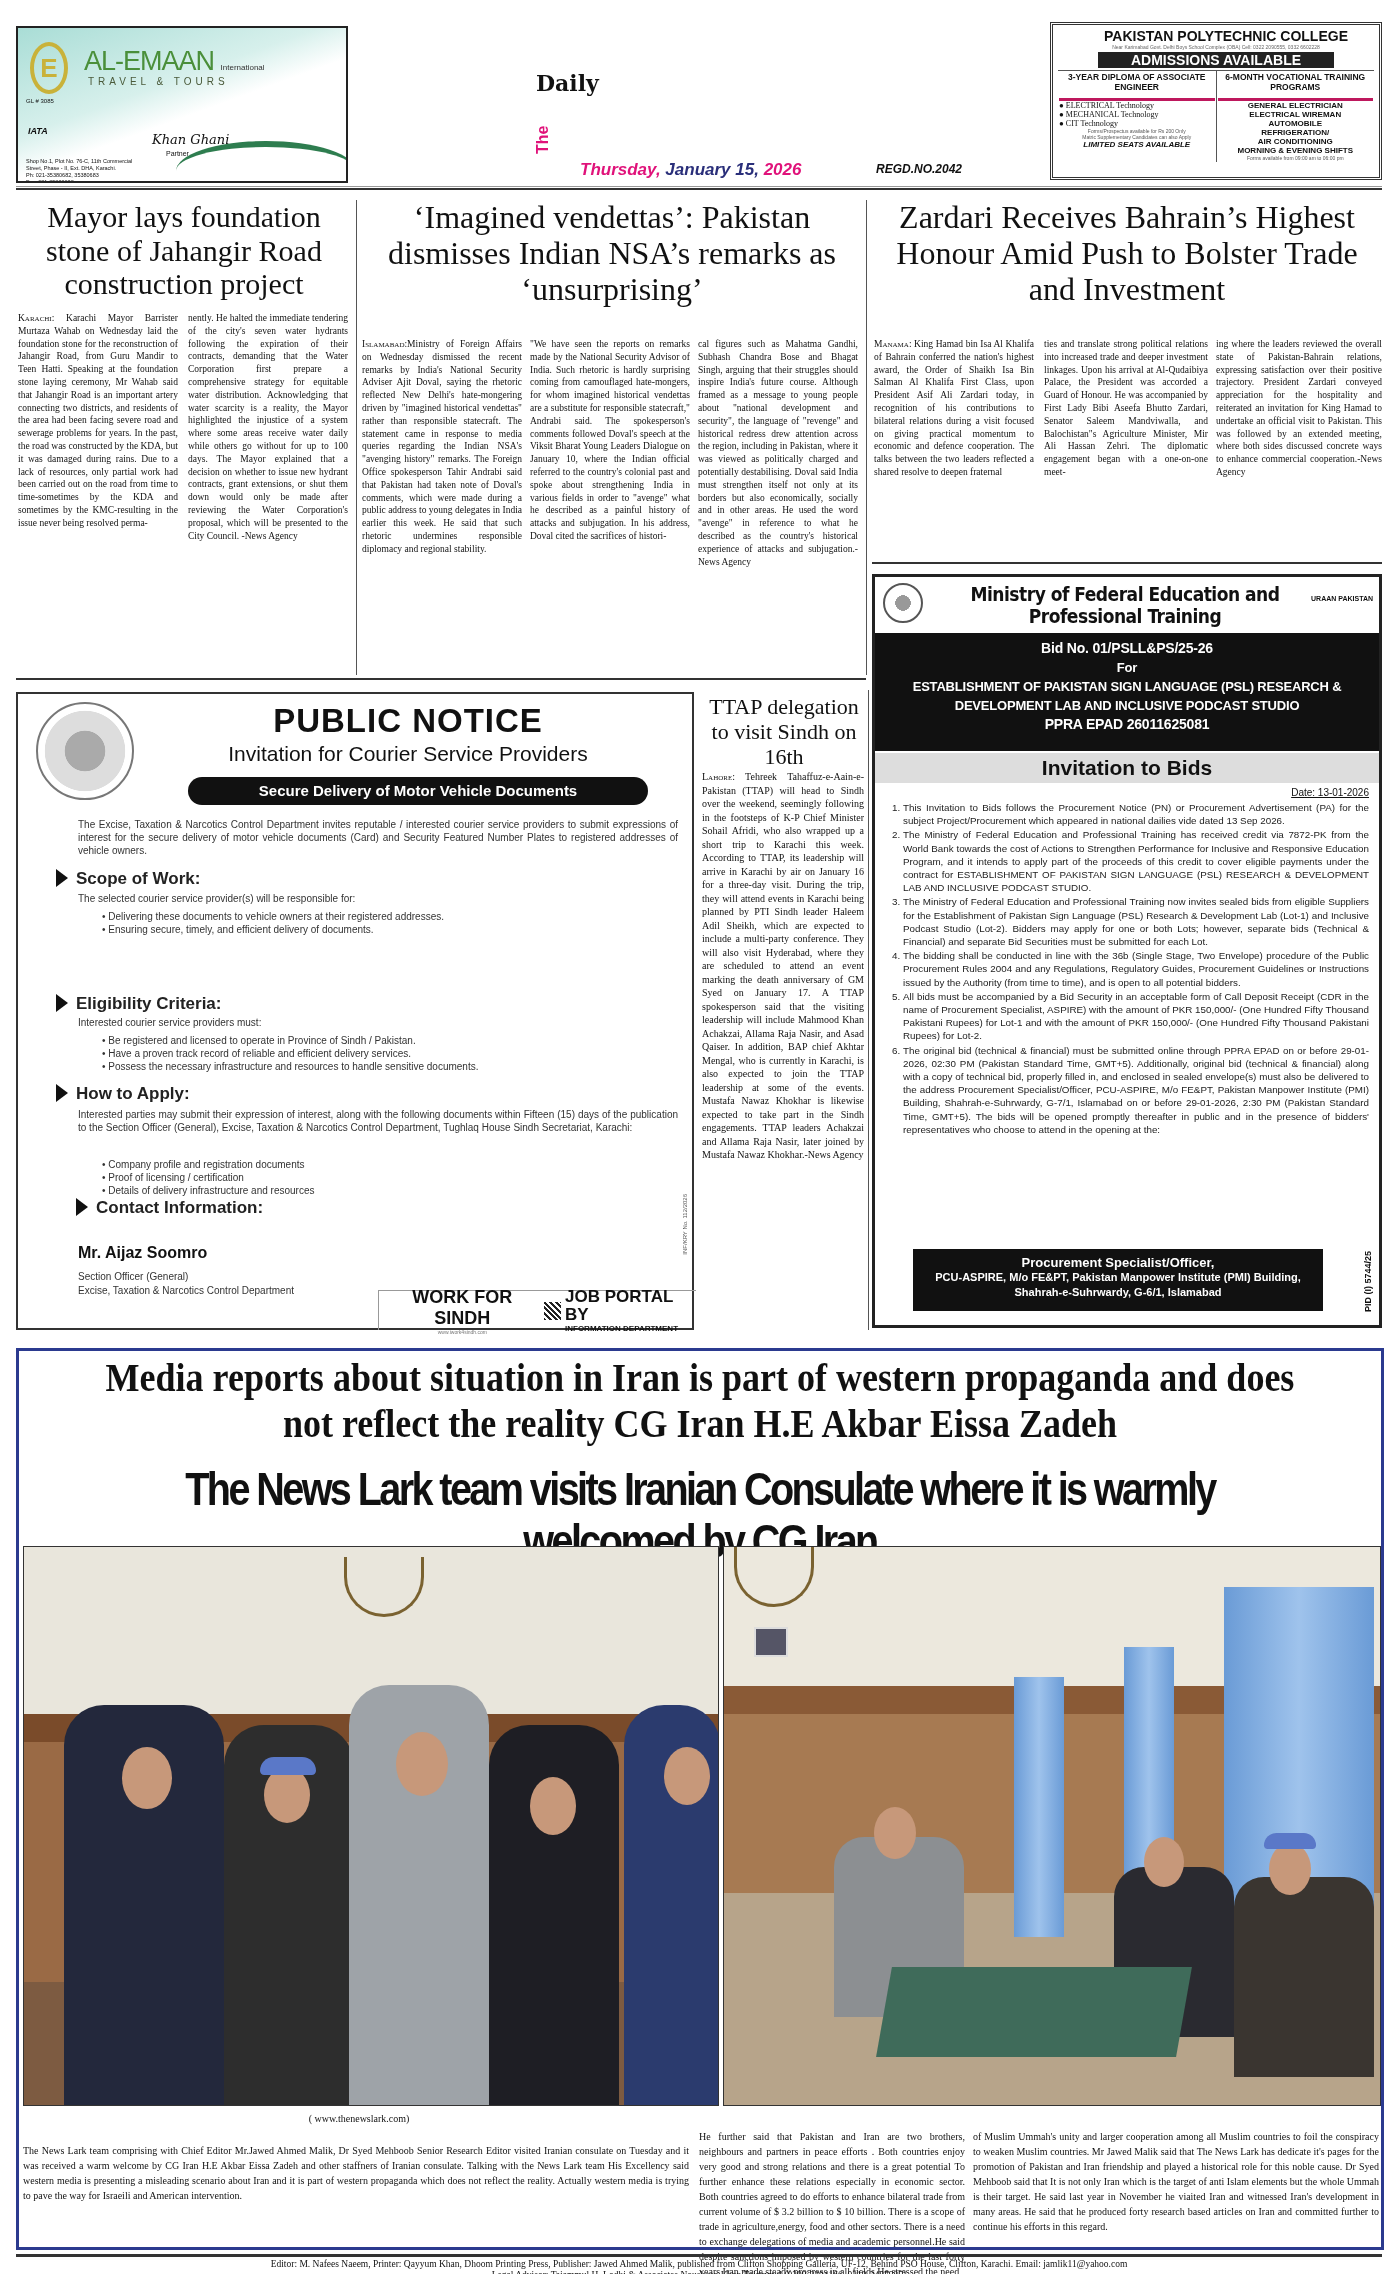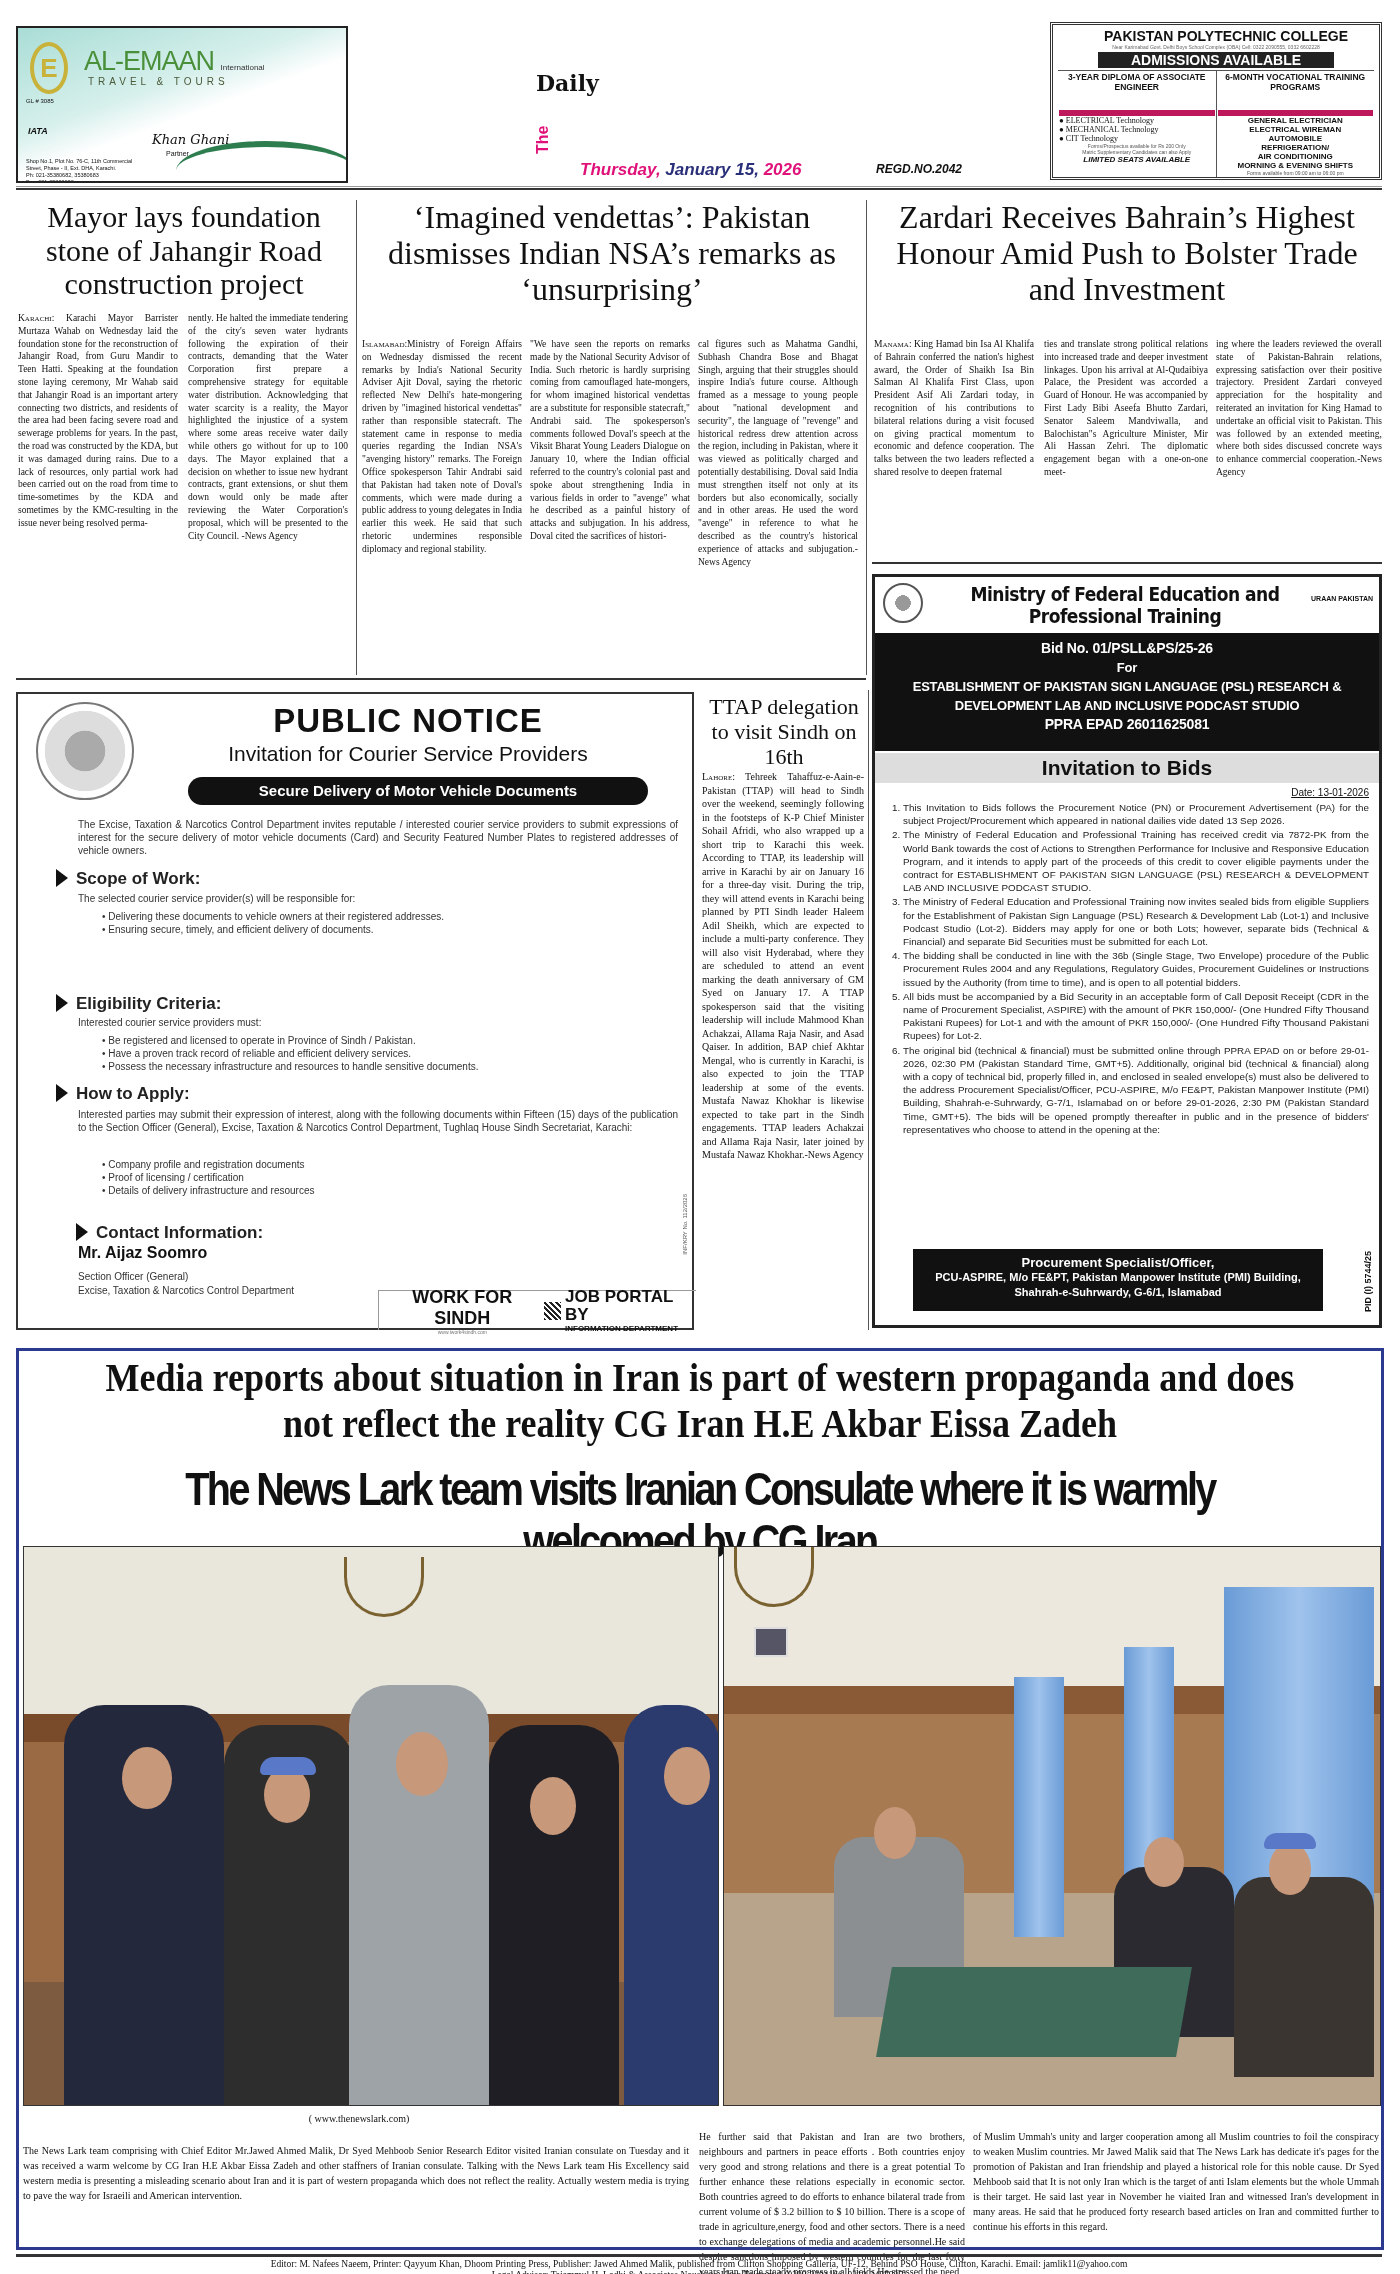--- a/index.html
+++ b/index.html
@@ -29,21 +29,21 @@
   .masthead .date .yr { color:#e0127a; }
   .regd { left: 876px; top: 162px; font-family:"Liberation Sans", sans-serif; font-weight:bold; font-style:italic; font-size:12px; }
 
   .ad-poly { left: 1050px; top: 22px; width: 332px; height: 158px; border: 3px double #333; font-family:"Liberation Sans", sans-serif; padding: 3px 5px; background:#fff; }
   .ad-poly .t1 { font-size:14px; font-weight:bold; text-align:center; margin-left:20px; }
   .ad-poly .t2 { font-size:5px; color:#666; text-align:center; }
   .ad-poly .t3 { background:#222; color:#fff; font-weight:bold; font-size:14px; text-align:center; margin:2px 40px; }
   .ad-poly .cols { display:flex; border-top:1px solid #555; margin-top:2px; }
   .ad-poly .col { flex:1; font-size:8px; text-align:center; padding:1px; }
   .ad-poly .col + .col { border-left:1px solid #555; }
-  .ad-poly .hd { font-weight:bold; font-size:8.5px; border-bottom:6px solid #be185d; padding-bottom:18px; }
+  .ad-poly .hd { font-weight:bold; font-size:8.5px; border-bottom:3px solid #be185d; padding-bottom:6px; }
   .ad-poly .li { font-family:"Liberation Serif", serif; font-size:8px; text-align:left; }
   .ad-poly .small { font-size:5px; color:#555; }
   .ad-poly .bold { font-weight:bold; font-size:8px; }
 
   .rule { left: 16px; width: 1366px; height: 4px; background: linear-gradient(#999 0 1px, transparent 1px 2px, #333 2px 4px); }
 
   
   h1.hl { position:absolute; font-family:"Liberation Serif", serif; font-weight:normal; text-align:center; color:#111; line-height:1.12; }
   .body-col { position:absolute; font-size:9.5px; line-height:12.8px; text-align: justify; hyphens: auto; }
   .body-col .dateline { font-variant: small-caps; }
@@ -210,21 +210,21 @@
   </ul>
 
   <div class="sec" style="top:390px;">How to Apply:</div>
   <div class="txt" style="top:414px;">Interested parties may submit their expression of interest, along with the following documents within Fifteen (15) days of the publication to the Section Officer (General), Excise, Taxation &amp; Narcotics Control Department, Tughlaq House Sindh Secretariat, Karachi:</div>
   <ul style="top:464px;">
     <li>Company profile and registration documents</li>
     <li>Proof of licensing / certification</li>
     <li>Details of delivery infrastructure and resources</li>
   </ul>
 
-  <div class="sec" style="top:529px;padding-left:20px;">Contact Information:</div>
+  <div class="sec" style="top:504px;padding-left:20px;">Contact Information:</div>
   <div class="txt" style="top:552px; font-size:16px; font-weight:bold; color:#111;">Mr. Aijaz Soomro</div>
   <div class="txt" style="top:576px;">Section Officer (General)</div>
   <div class="txt" style="top:590px; width:300px;">Excise, Taxation &amp; Narcotics Control Department</div>
 
   <div class="portal">
     <div>
       <div class="p1">WORK FOR SINDH</div>
       <div style="font-size:5px;color:#777;text-align:center">www.iwork4sindh.com</div>
     </div>
     <div class="qr"></div>

